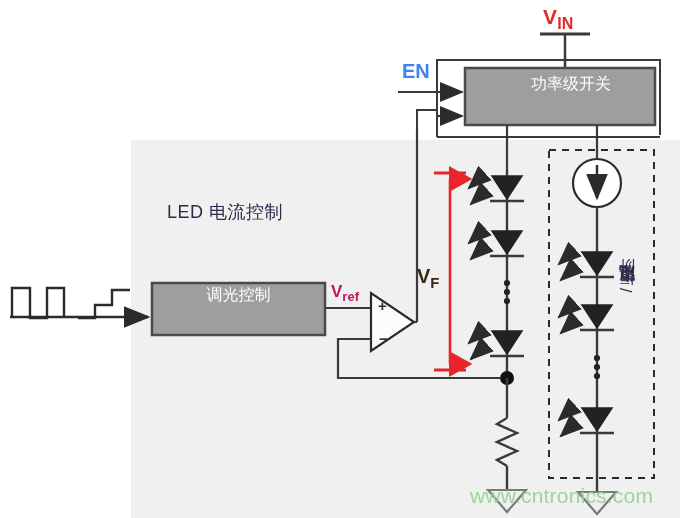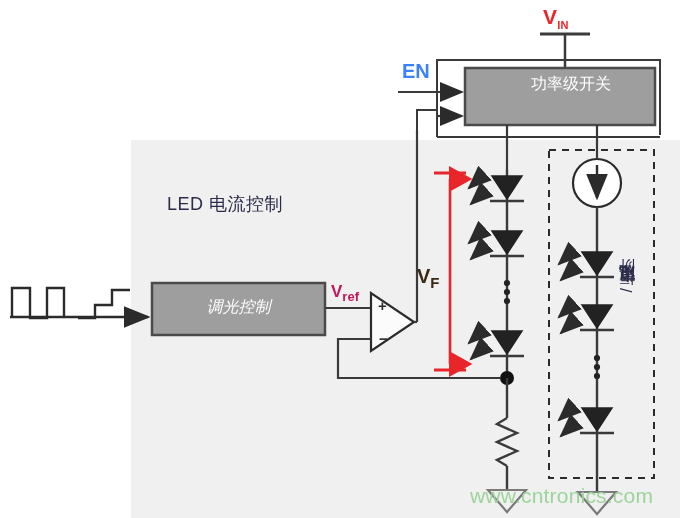--- a/index.html
+++ b/index.html
@@ -2,21 +2,21 @@
 <html><head>
 <meta charset="utf-8">
 <style>
   html,body{margin:0;padding:0;background:#ffffff;}
   body{width:680px;height:518px;overflow:hidden;
        font-family:"Liberation Sans","DejaVu Sans",sans-serif;}
   #stage{position:relative;width:680px;height:518px;background:#ffffff;}
   svg{position:absolute;left:0;top:0;}
   .lbl{position:absolute;white-space:nowrap;}
   .vin-lbl{color:#e8262a;font-weight:bold;font-size:21px;letter-spacing:.2px;}
-  .vin-lbl sub{font-size:11px;}
+  .vin-lbl sub{font-size:16px;}
   .en-lbl{color:#3b82f6;font-weight:bold;font-size:20px;}
   .vref-lbl{color:#be185d;font-weight:bold;font-size:17px;}
   .vref-lbl sub{font-size:13px;}
   .vf-lbl{color:#3b2a12;font-weight:bold;font-size:20px;}
   .vf-lbl sub{font-size:15px;}
   .panel-title{color:#2b2b4a;font-size:18px;letter-spacing:.5px;}
   .blocktext{color:#ffffff;font-size:16px;line-height:21px;text-align:center;}
   .vert-lbl{color:#2b2b4a;font-size:16px;writing-mode:vertical-rl;
             transform:rotate(180deg);letter-spacing:1px;}
   .watermark{color:#9ed49b;font-size:21px;letter-spacing:.2px;}
@@ -156,27 +156,27 @@
   </div>
 
   <div class="lbl en-lbl" style="left:402px;top:60px;">
     <span>EN</span>
   </div>
 
   <div class="lbl blocktext" style="left:465px;top:73px;width:212px;">
     <div>功率级开关</div>
   </div>
 
-  <div class="lbl panel-title" style="left:167px;top:192px;text-align:center;">LED 电流控制</div>
+  <div class="lbl panel-title" style="left:167px;top:200px;text-align:center;">LED 电流控制</div>
 
   <div class="lbl vf-lbl" style="left:417px;top:265px;">
     <span>V</span><sub>F</sub>
   </div>
 
-  <div class="lbl blocktext" style="left:152px;top:296px;width:173px;font-style:italic;">
+  <div class="lbl blocktext" style="left:152px;top:284px;width:173px;">
     <div>调光控制</div>
   </div>
 
   <div class="lbl vref-lbl" style="left:331px;top:282px;">
     <span>V</span><sub>ref</sub>
   </div>
 
   <div class="lbl vert-lbl" style="left:617px;top:286px;">恒定电流源/阱</div>
 
   <div class="lbl watermark" style="left:470px;top:484px;">www.cntronics.com</div>

